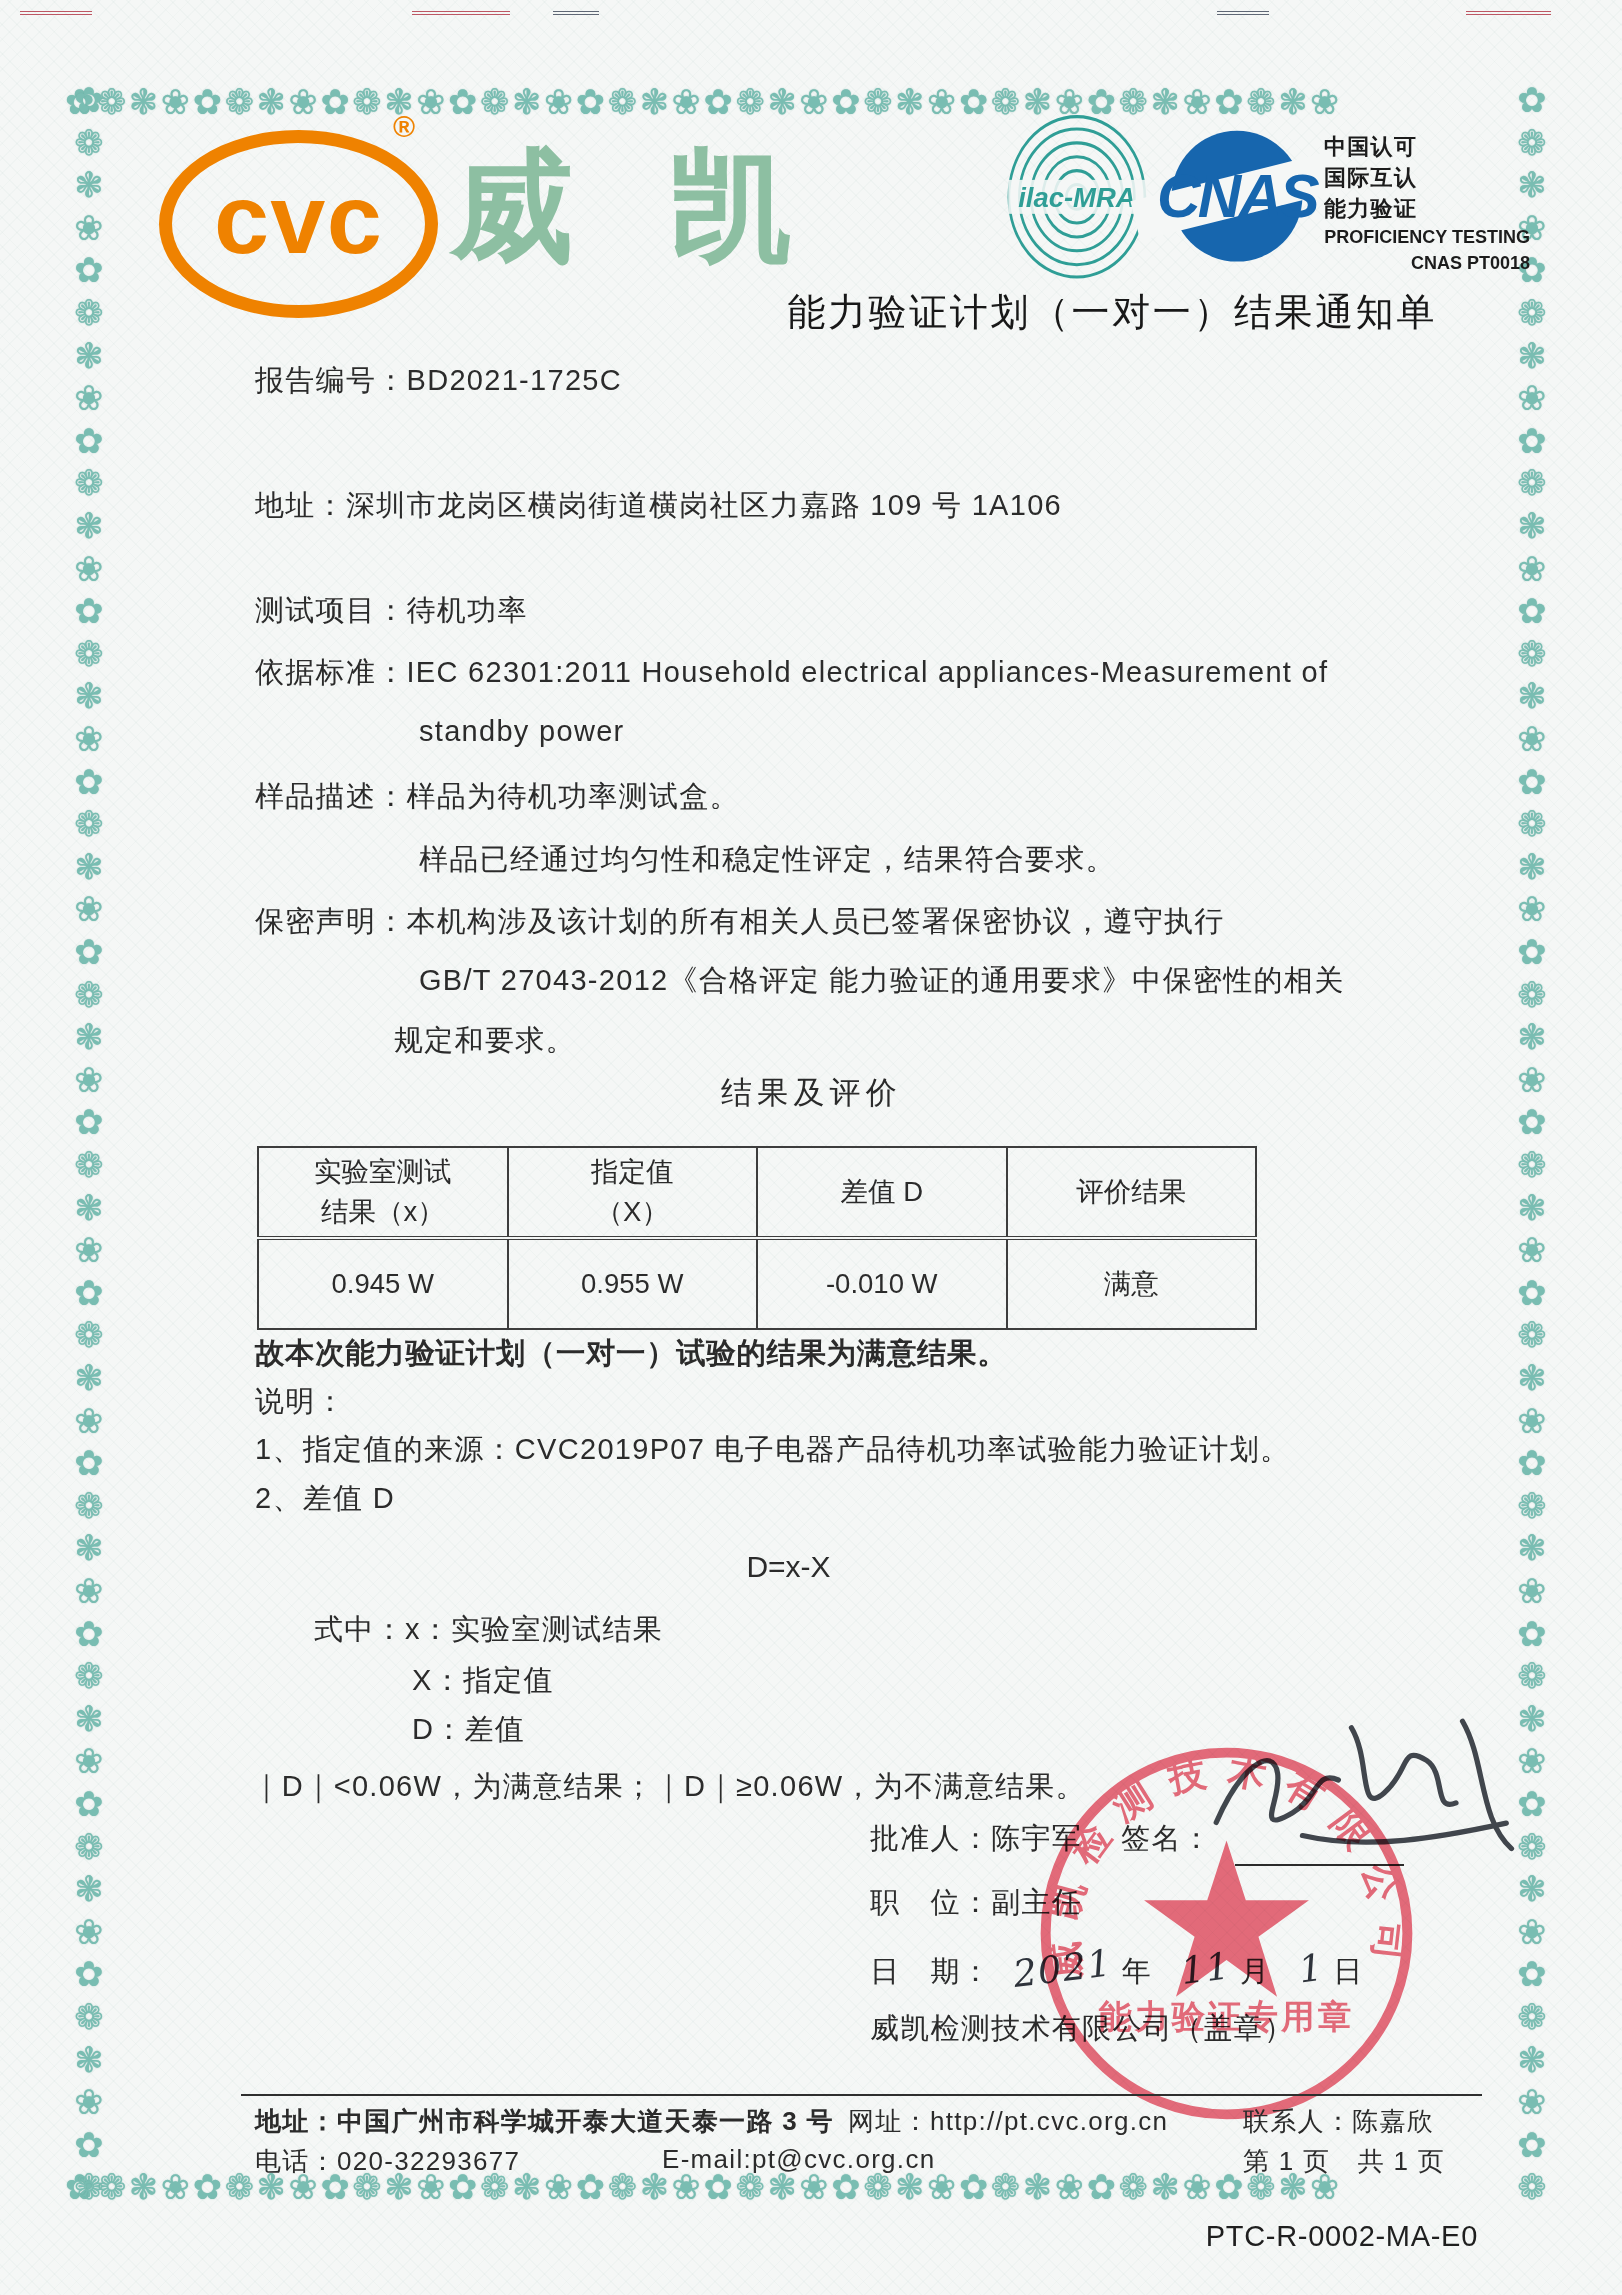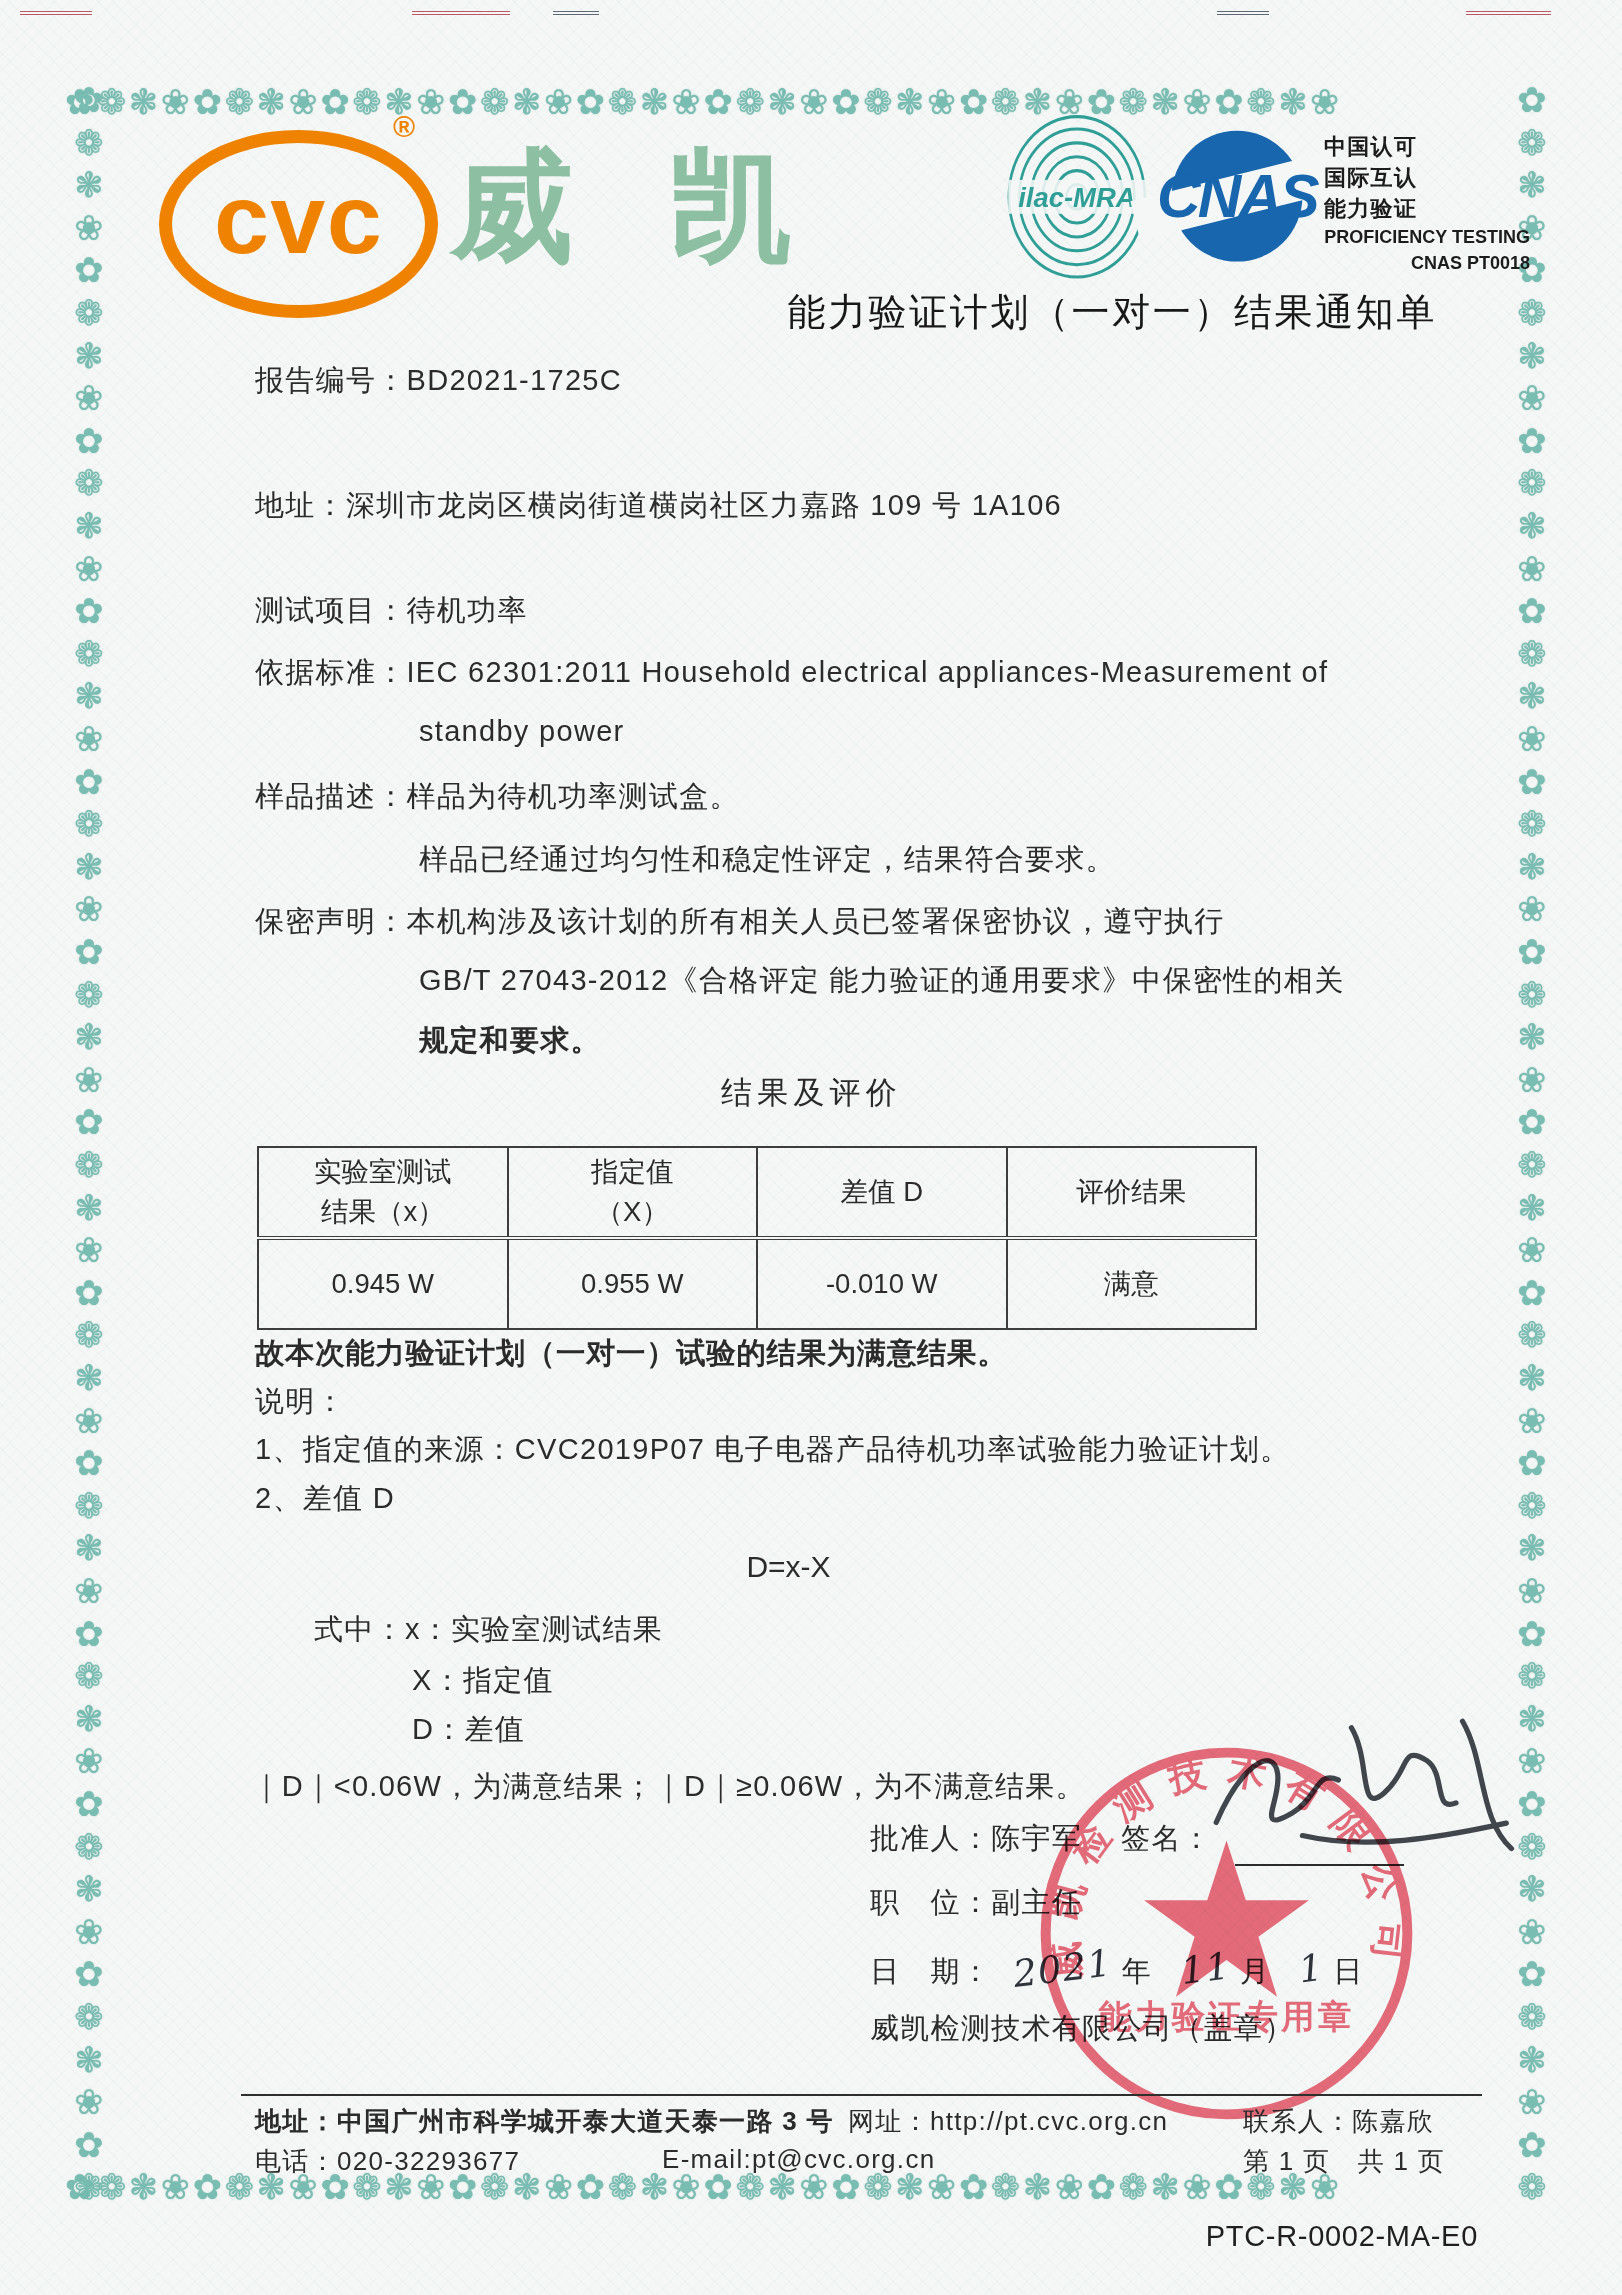--- a/index.html
+++ b/index.html
@@ -41,21 +41,21 @@
   .p-report{top:361px;}
   .p-lab{top:423px;}
   .p-addr{top:486px;}
   .p-item{top:591px;}
   .p-std1{top:653px;}
   .p-std2{top:715px;left:419px;}
   .p-smp1{top:777px;}
   .p-smp2{top:840px;left:419px;}
   .p-cnf1{top:902px;}
   .p-cnf2{top:961px;left:419px;}
-  .p-cnf3{top:1021px;left:419px;font-weight:bold;}
+  .p-cnf3{top:1021px;left:394px;}
   .section-title{position:absolute;left:0;top:1072px;width:1623px;text-align:center;font-size:31px;
                  color:#2b2b2b;letter-spacing:5.2px;}
   .result-table{position:absolute;left:257px;top:1146px;width:1000px;border-collapse:collapse;
                 table-layout:fixed;font-size:27.5px;color:#2b2b2b;text-align:center;}
   .result-table th,.result-table td{border:2.6px solid #3d3d3d;font-weight:normal;padding:0;}
   .result-table th{height:88px;line-height:1.45;}
   .result-table td{height:88px;margin-top:45px;}
   .result-table tr:first-child th{border-bottom:4.6px double #3d3d3d;}
   .p-conclusion{top:1334px;font-weight:bold;font-size:29.4px;letter-spacing:0.7px;}
   .p-notes-title{top:1382px;}

